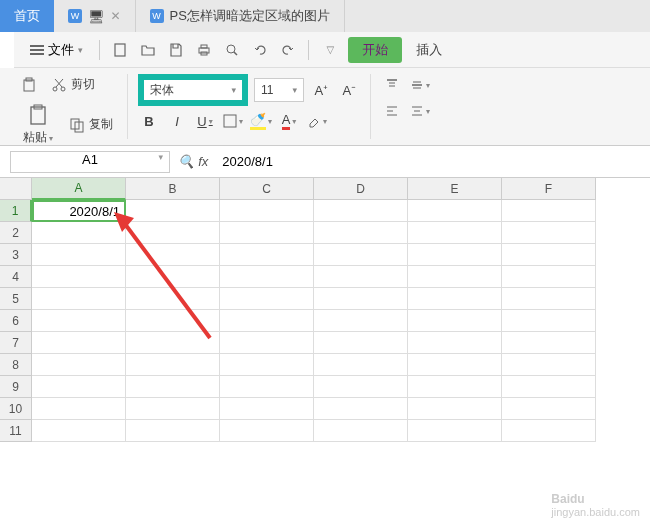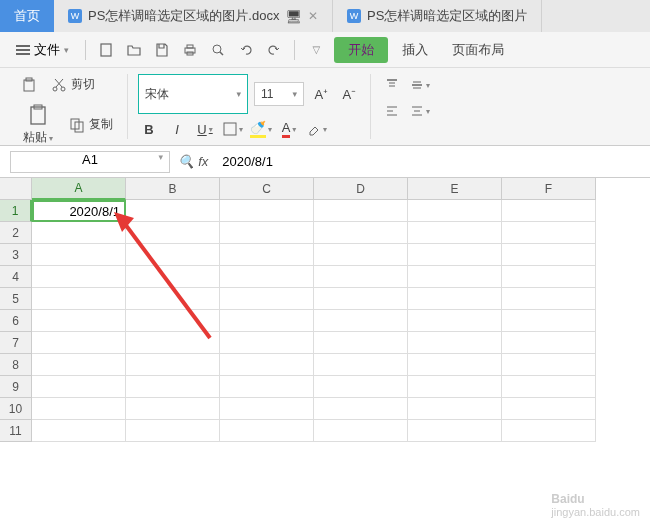--- a/index.html
+++ b/index.html
@@ -6,40 +6,40 @@
 body { background: #fff; width: 650px; height: 526px; overflow: hidden; position: relative; }
 
 
 .tab-bar { height: 32px; background: #e8e8e8; display: flex; align-items: stretch; font-size: 13px; }
 .tab { padding: 0 14px; display: flex; align-items: center; gap: 6px; color: #444; border-right: 1px solid #d0d0d0; cursor: pointer; white-space: nowrap; }
 .tab.home { background: #4a90e2; color: #fff; border: none; padding: 0 14px; }
 .tab .doc-icon { width: 14px; height: 14px; background: #4a90e2; color: #fff; font-size: 9px; display: flex; align-items: center; justify-content: center; border-radius: 2px; }
 .tab .close { color: #999; font-size: 12px; }
 
 
-.menu-bar { height: 36px; background: #f5f5f5; border-bottom: 1px solid #ddd; display: flex; align-items: center; padding: 0 8px; gap: 4px; font-size: 13px; }
+.menu-bar { height: 36px; background: #f5f5f5; border-bottom: 1px solid #ddd; display: flex; align-items: center; padding: 0 8px; gap: 4px; font-size: 13px; margin-left: 14px; }
 .menu-bar .sep { width: 1px; height: 20px; background: #ccc; margin: 0 4px; }
 .file-menu { display: flex; align-items: center; gap: 4px; padding: 4px 8px; cursor: pointer; }
 .ham { display: inline-block; width: 14px; }
 .ham::before { content: ""; display: block; width: 14px; height: 2px; background: #666; box-shadow: 0 4px 0 #666, 0 -4px 0 #666; }
 .icon-btn { width: 24px; height: 24px; display: flex; align-items: center; justify-content: center; cursor: pointer; color: #555; }
 .icon-btn svg { width: 16px; height: 16px; }
 .start-btn { background: #5cb85c; color: #701a75; padding: 4px 14px; border-radius: 3px; cursor: pointer; }
 .menu-item { padding: 4px 10px; cursor: pointer; color: #444; }
 
 
 .ribbon { height: 78px; background: #f5f5f5; border-bottom: 1px solid #ccc; display: flex; padding: 6px 17px; gap: 10px; }
 .ribbon-group { display: flex; flex-direction: column; gap: 4px; border-right: 1px solid #ddd; padding-right: 10px; }
 .ribbon-group.noborder { border-right: none; }
 .rb-row { display: flex; align-items: center; gap: 6px; font-size: 12px; color: #444; }
 .rb-btn { display: flex; align-items: center; gap: 4px; padding: 2px 4px; cursor: pointer; }
 .rb-btn svg { width: 16px; height: 16px; }
 .big-btn { display: flex; flex-direction: column; align-items: center; justify-content: center; gap: 2px; padding: 4px 6px; cursor: pointer; font-size: 12px; }
 .big-btn svg { width: 24px; height: 24px; }
-.font-sel { border: 1px solid #14b8a6; background: #fff; height: 40px; padding: 0 6px; display: flex; align-items: center; font-size: 12px; min-width: 110px; justify-content: space-between; cursor: pointer; }
+.font-sel { border: 6px solid #14b8a6; background: #fff; height: 32px; padding: 0 6px; display: flex; align-items: center; font-size: 12px; min-width: 110px; justify-content: space-between; cursor: pointer; }
 .size-sel { border: 1px solid #ccc; background: #fff; height: 24px; padding: 0 6px; display: flex; align-items: center; font-size: 12px; min-width: 50px; justify-content: space-between; cursor: pointer; }
 .fmt-btn { width: 22px; height: 22px; display: flex; align-items: center; justify-content: center; cursor: pointer; font-size: 13px; }
 .fmt-btn.bold { font-weight: bold; }
 .fmt-btn.italic { font-style: italic; }
 .fmt-btn.underline { text-decoration: underline; }
 .dd::after { content: "▾"; font-size: 8px; margin-left: 2px; color: #888; }
 .color-under { border-bottom: 3px solid; padding-bottom: 0; line-height: 14px; }
 
 
 .formula-bar { height: 32px; background: #fff; border-bottom: 1px solid #ccc; display: flex; align-items: center; padding: 0 10px; gap: 8px; font-size: 13px; }
@@ -71,21 +71,20 @@
 </style>
 </head>
 <body>
 
 <div class="tab-bar">
   <div class="tab home">
       <span>首页</span>
     </div>
   <div class="tab">
     <span class="doc-icon">W</span>
-    <span>PS怎样调暗选定区域的图片.docx</span>
     <span>🖥</span>
     <span class="close">✕</span>
   </div>
   <div class="tab">
     <span class="doc-icon">W</span>
     <span>PS怎样调暗选定区域的图片</span>
   </div>
 </div>
 
 <div class="menu-bar">
@@ -132,21 +131,20 @@
   <div class="icon-btn">
       <svg viewBox="0 0 16 16">
         <path d="M11 8 A4 4 0 1 0 8 12" fill="none" stroke="#666" stroke-width="1.2"></path>
         <path d="M13 6l-2 2-2-2" fill="none" stroke="#666"></path>
       </svg>
     </div>
   <div class="sep"></div>
   <div class="menu-item" style="font-size:10px;color:#888">▽</div>
   <div class="start-btn"><span>开始</span></div>
   <div class="menu-item"><span>插入</span></div>
-  <div class="menu-item"><span>页面布局</span></div>
 </div>
 
 <div class="ribbon">
   <div class="ribbon-group">
     <div class="rb-row">
       <div class="rb-btn">
           <svg viewBox="0 0 16 16">
             <rect x="3" y="3" width="10" height="11" fill="none" stroke="#666"></rect>
             <rect x="5" y="1" width="6" height="3" fill="none" stroke="#666"></rect>
           </svg>

